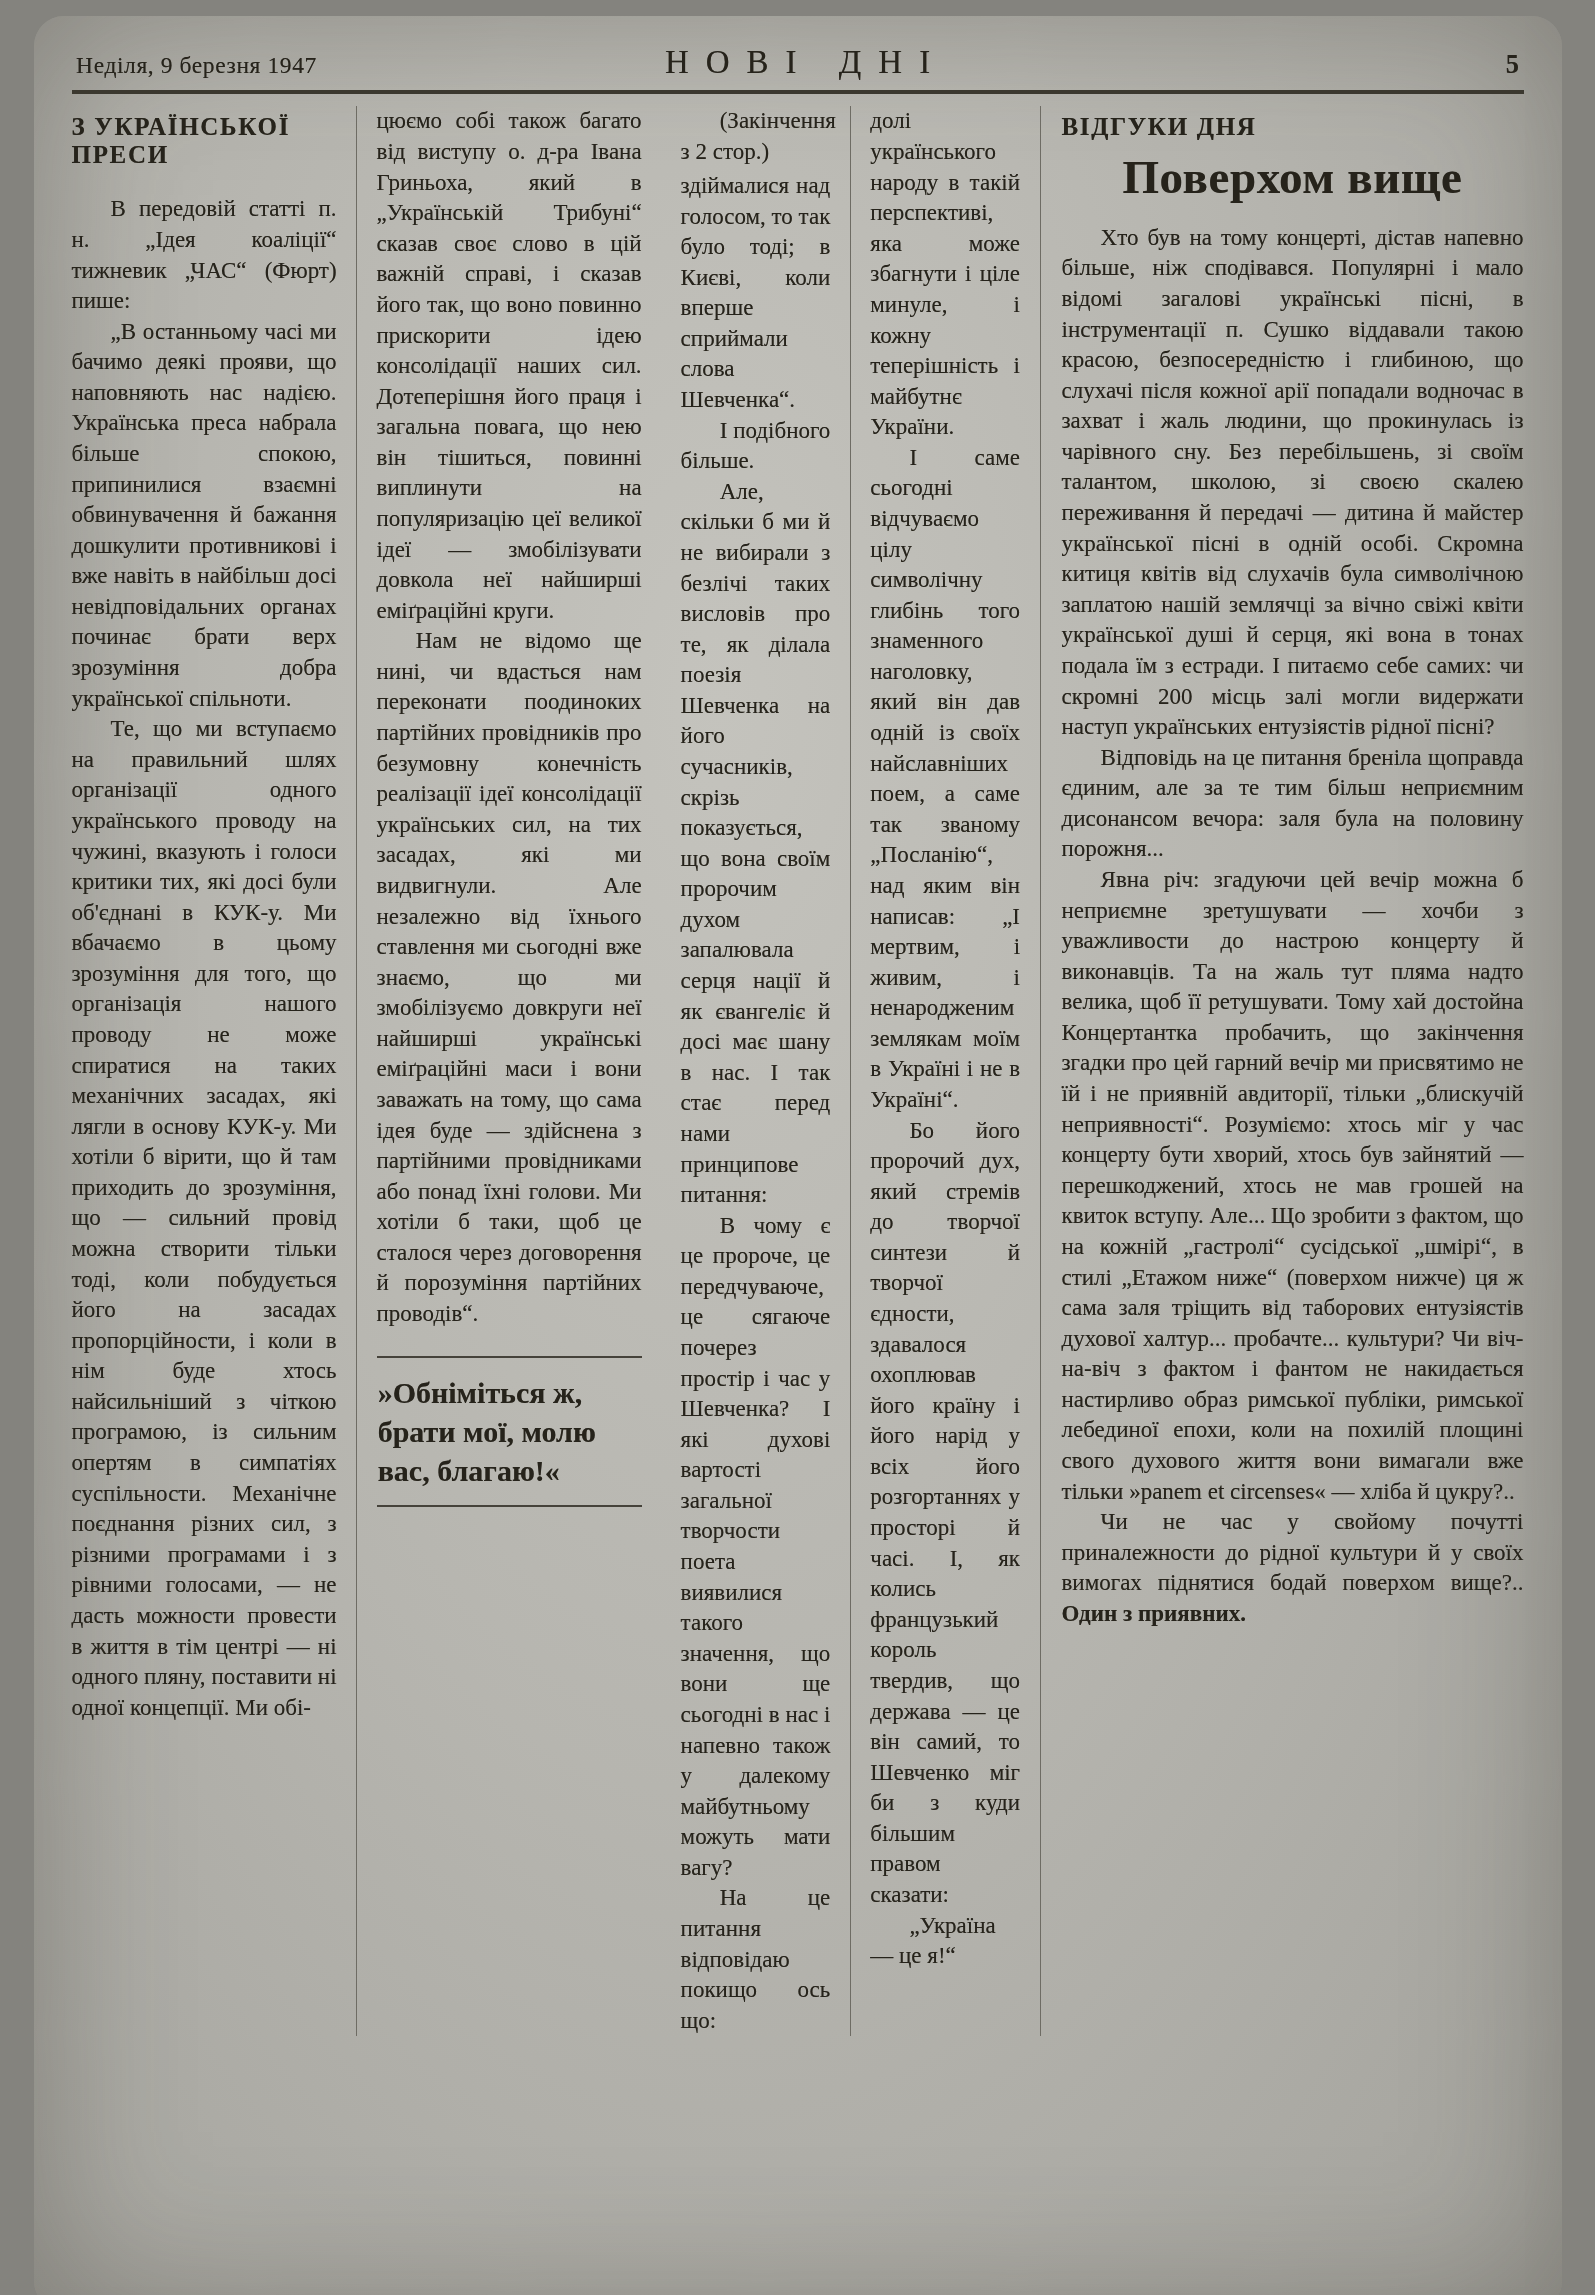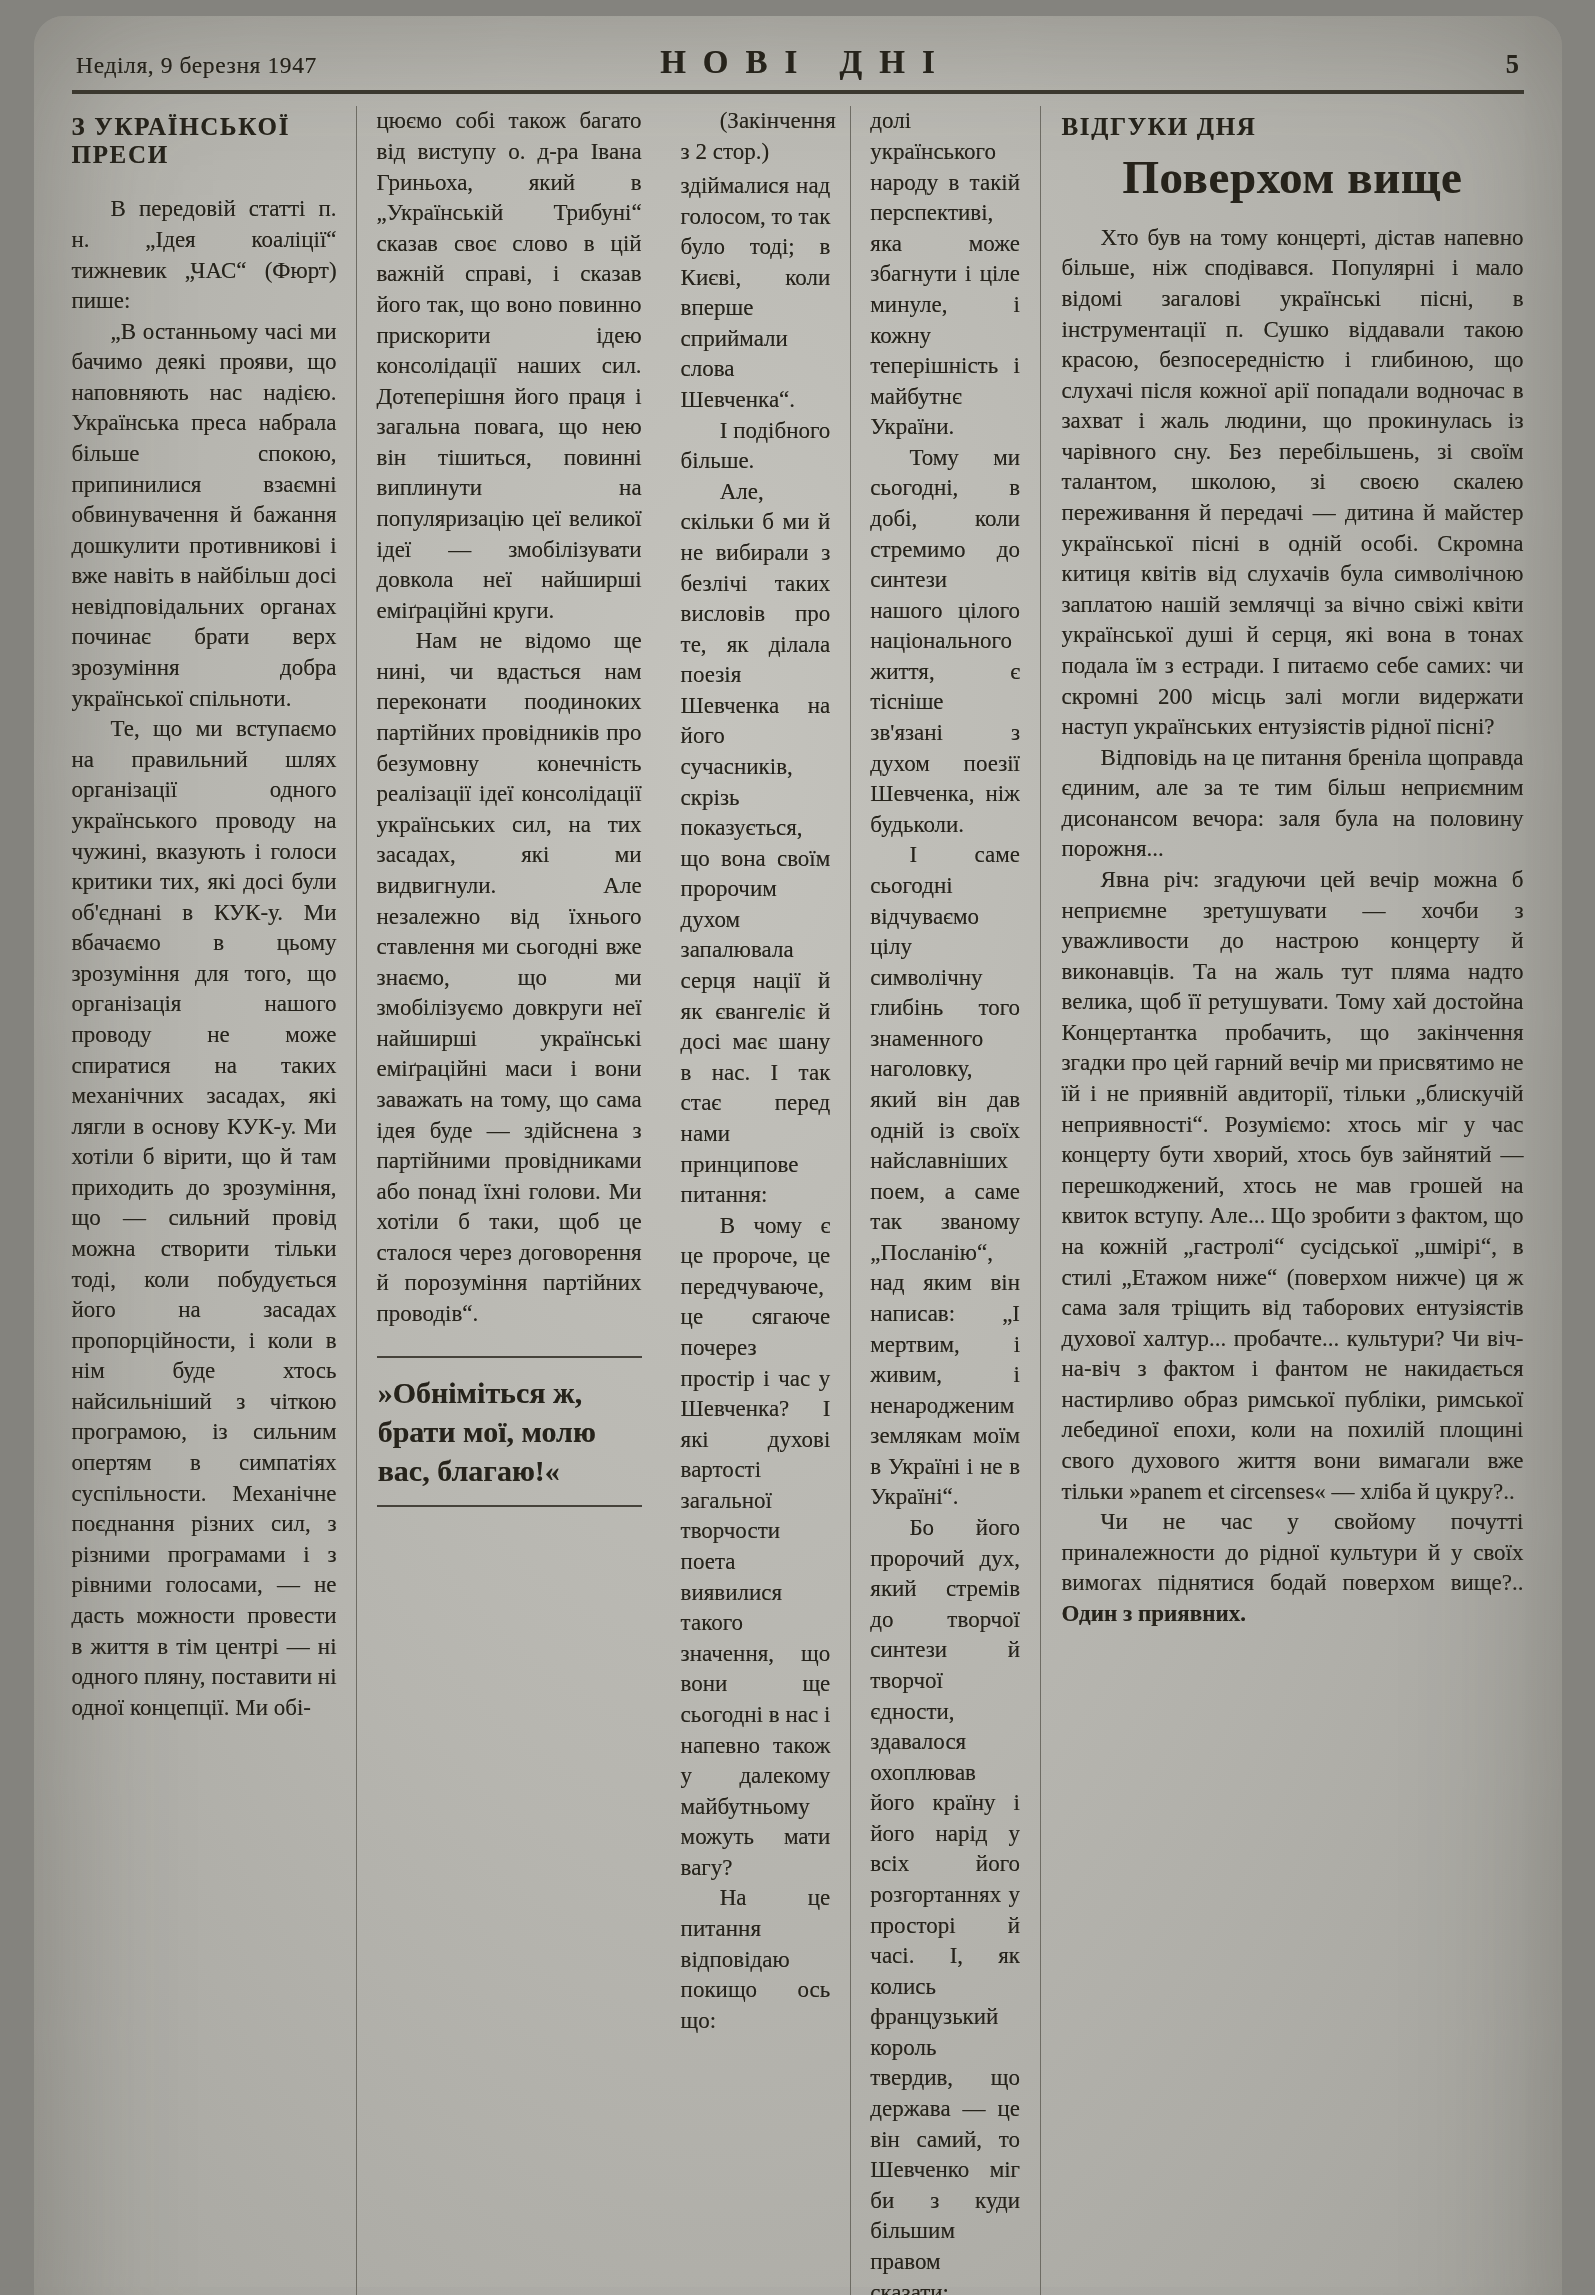--- a/index.html
+++ b/index.html
@@ -19,21 +19,21 @@
   }
   
   .masthead-row{
     display:grid;
     grid-template-columns:1fr auto 1fr;
     align-items:baseline;
     border-bottom:4px solid #3b382f;
     padding:5.7px 4.6px 9.2px;
   }
   .date{ font-size:23.5px; letter-spacing:0.6px; }
-  .masthead{ font-size:33px; font-weight:700; letter-spacing:17px; text-align:center; padding-left:17px; }
+  .masthead{ font-size:33px; font-weight:400; letter-spacing:17px; text-align:center; padding-left:17px; }
   .pagenum{ font-size:26.4px; font-weight:700; text-align:right; }
 
   
   .body{ display:grid; grid-template-columns:repeat(3,1fr); margin-top:12.6px; }
   .left{ grid-column:1 / 3; display:flex; }
   .cols{ display:flex; flex:1 1 auto; }
   .col-a{ flex:1 1 0; min-width:0; padding-right:19.5px; }
   .col-b{ flex:1 1 0; min-width:0; border-left:1.1px solid #6e6c64; padding-left:19.5px; padding-right:19.5px;font-family:Liberation Serif, serif; }
   .right-col{ grid-column:3; border-left:1.1px solid #6e6c64; padding-left:21px; }
 
@@ -128,21 +128,20 @@
         <div class="col-a">
           <p class="para continuation-note">(Закінчення з 2 стор.)</p>
           <p class="para noindent">здіймалися над голосом, то так було тоді; в Києві, коли вперше сприймали слова Шевченка“.</p>
           <p class="para">І подібного більше.</p>
           <p class="para">Але, скільки б ми й не вибирали з безлічі таких висловів про те, як ділала поезія Шевченка на його сучасників, скрізь показується, що вона своїм пророчим духом запалювала серця нації й як євангеліє й досі має шану в нас. І так стає перед нами принципове питання:</p>
           <p class="para">В чому є це пророче, це передчуваюче, це сягаюче почерез простір і час у Шевченка? І які духові вартості загальної творчости поета виявилися такого значення, що вони ще сьогодні в нас і напевно також у далекому майбутньому можуть мати вагу?</p>
           <p class="para">На це питання відповідаю покищо ось що:</p>
         </div>
         <div class="col-b">
           <p class="para noindent">долі українського народу в такій перспективі, яка може збагнути і ціле минуле, і кожну теперішність і майбутнє України.</p>
-          <p class="para">Тому ми сьогодні, в добі, коли стремимо до синтези нашого цілого національного життя, є тісніше зв'язані з духом поезії Шевченка, ніж будьколи.</p>
           <p class="para">І саме сьогодні відчуваємо цілу символічну глибінь того знаменного наголовку, який він дав одній із своїх найславніших поем, а саме так званому „Посланію“, над яким він написав: „І мертвим, і живим, і ненародженим землякам моїм в Україні і не в Україні“.</p>
           <p class="para">Бо його пророчий дух, який стремів до творчої синтези й творчої єдности, здавалося охоплював його країну і його нарід у всіх його розгортаннях у просторі й часі. І, як колись французький король твердив, що держава — це він самий, то Шевченко міг би з куди більшим правом сказати:</p>
           <p class="para">„Україна — це я!“</p>
         </div>
       </div>
 
     </section>
 
     <aside class="right-col">
       <h2 class="section-heading">ВІДГУКИ ДНЯ</h2>

